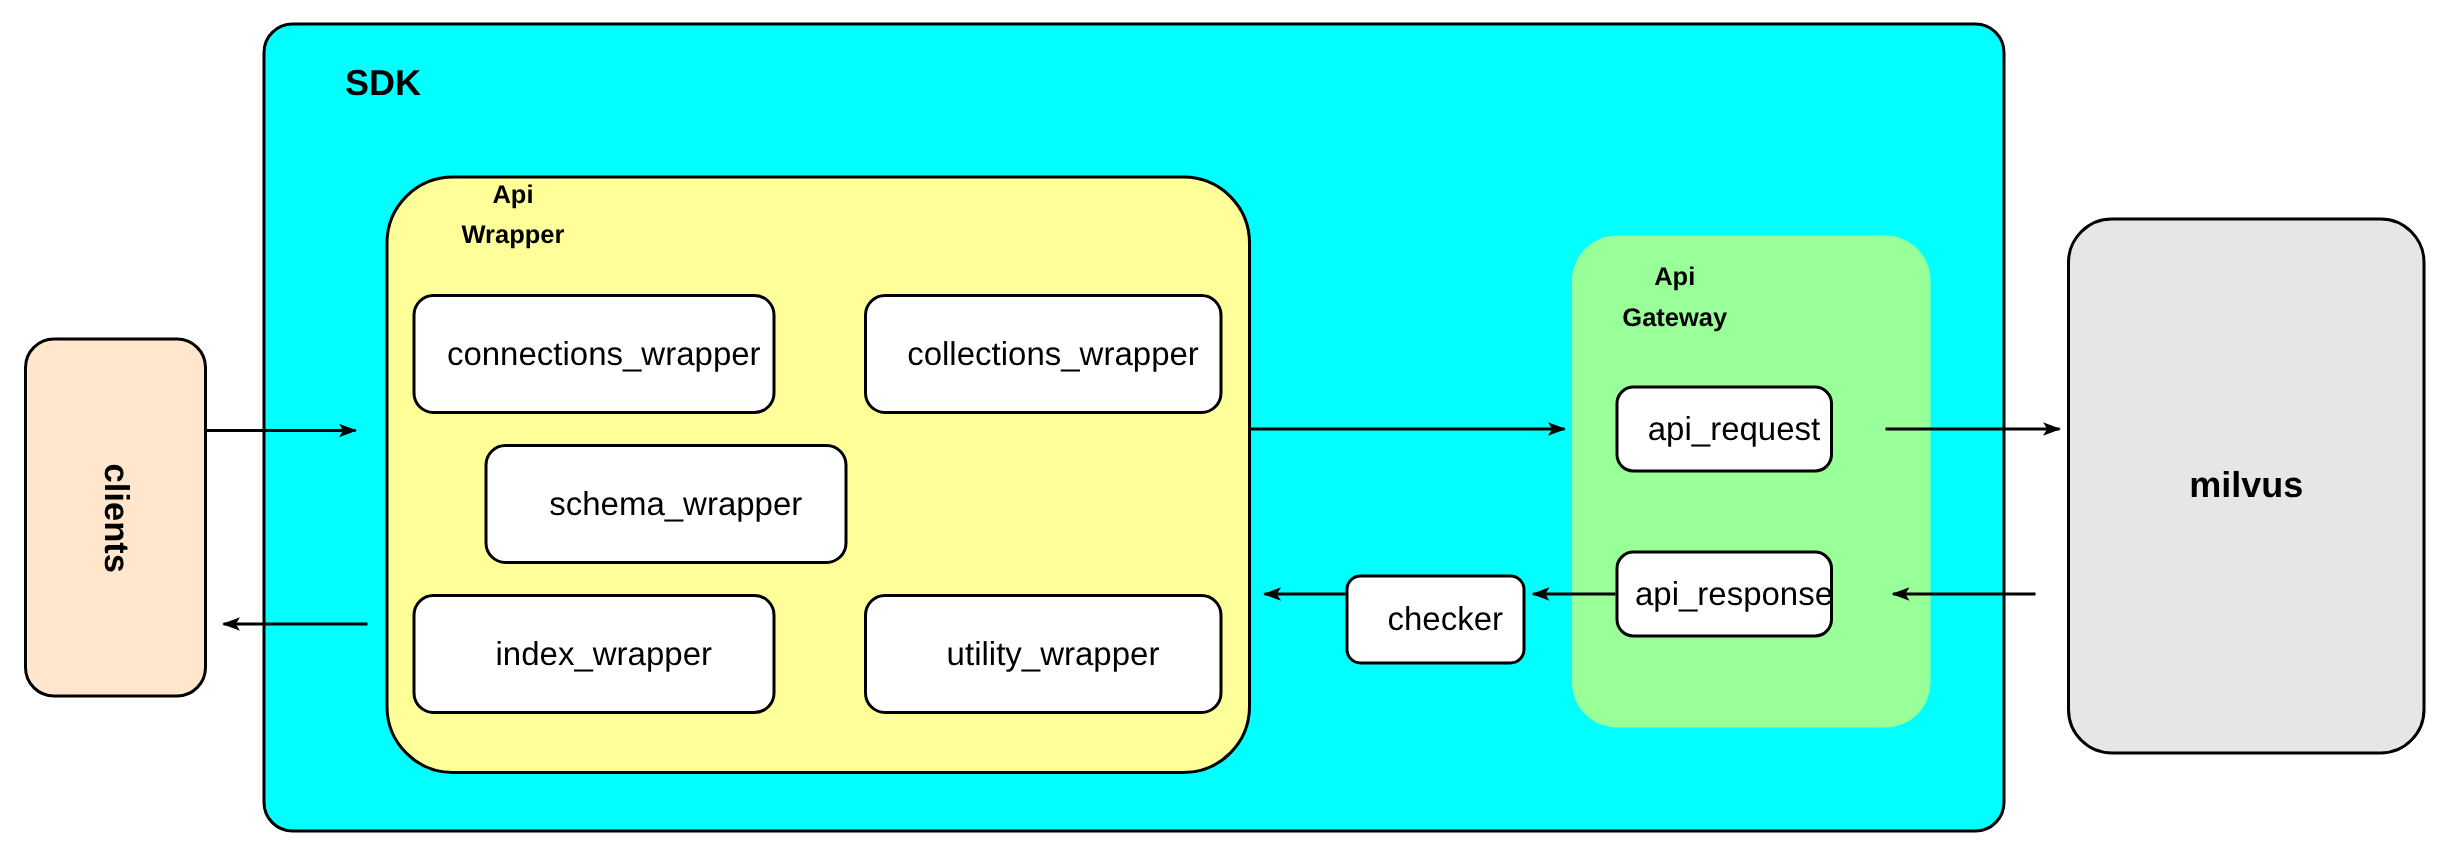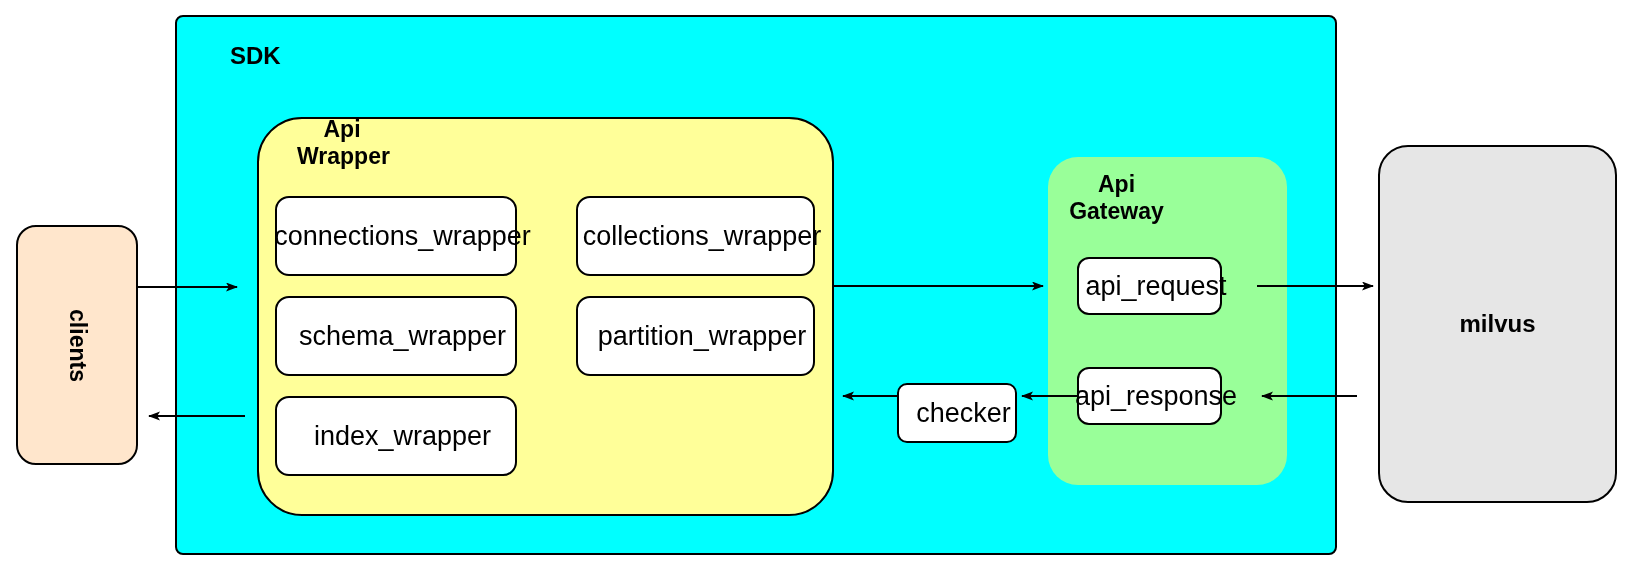--- a/index.html
+++ b/index.html
@@ -15,47 +15,47 @@
   .node {
     position: absolute;
     box-sizing: border-box;
     border: 2px solid var(--stroke, #000000);
   }
   .leaf {
     background: var(--node-fill, #ffffff);
     display: flex;
     align-items: center;
     justify-content: center;
-    font-size: 27px;
+    font-size: 22px;
     border-radius: 14px;
     padding-left: 13px;
   }
   .container-label {
     position: absolute;
     font-weight: bold;
-    font-size: 23px;
+    font-size: 17px;
     line-height: 27px;
     white-space: pre-line;
   }
   .sdk {
     left: 175px; top: 15px; width: 1162px; height: 540px;
-    border-radius: 8px;
+    border-radius: 20px;
     background: var(--sdk-fill, #00ffff);
   }
   .sdk-label { left: 53px; top: 25px; font-size: 24px; }
   .api-wrapper {
     left: 80px; top: 100px; width: 577px; height: 399px;
     border-radius: 45px;
     background: var(--wrapper-fill, #ffff99);
   }
   .api-wrapper-label { left: 38px; top: -3px; width: 90px; text-align: center; }
   .wrapper-box-left   { left: 16px;  width: 242px; height: 80px; }
   .wrapper-box-right  { left: 317px; width: 239px; height: 80px; }
   .row-0 { top: 77px; }
-  .row-1 { top: 177px; }
+  .row-1 { top: 177px; margin-left: 48px; }
   .row-2 { top: 277px; }
   .checker {
     left: 720px; top: 366px; width: 120px; height: 60px;
     border-radius: 10px;
   }
   .api-gateway {
     left: 871px; top: 140px; width: 239px; height: 328px;
     border-radius: 30px;
     background: var(--gateway-fill, #99ff99);
     border: none;
@@ -110,22 +110,22 @@
       <div class="node leaf wrapper-box-left row-1">
         <span>schema_wrapper</span>
       </div>
       <div class="node leaf wrapper-box-right row-0">
         <span>collections_wrapper</span>
       </div>
 
       <div class="node leaf wrapper-box-left row-2">
         <span>index_wrapper</span>
       </div>
-      <div class="node leaf wrapper-box-right row-1">
-        <span>partition_wrapper</span>
+      <div class="node leaf wrapper-box-right row-2">
+        <span>utility_wrapper</span>
       </div>
     </div>
 
     <div class="node leaf checker">
       <span>checker</span>
     </div>
 
     <div class="api-gateway">
       <div class="container-label api-gateway-label">Api
 Gateway</div>

